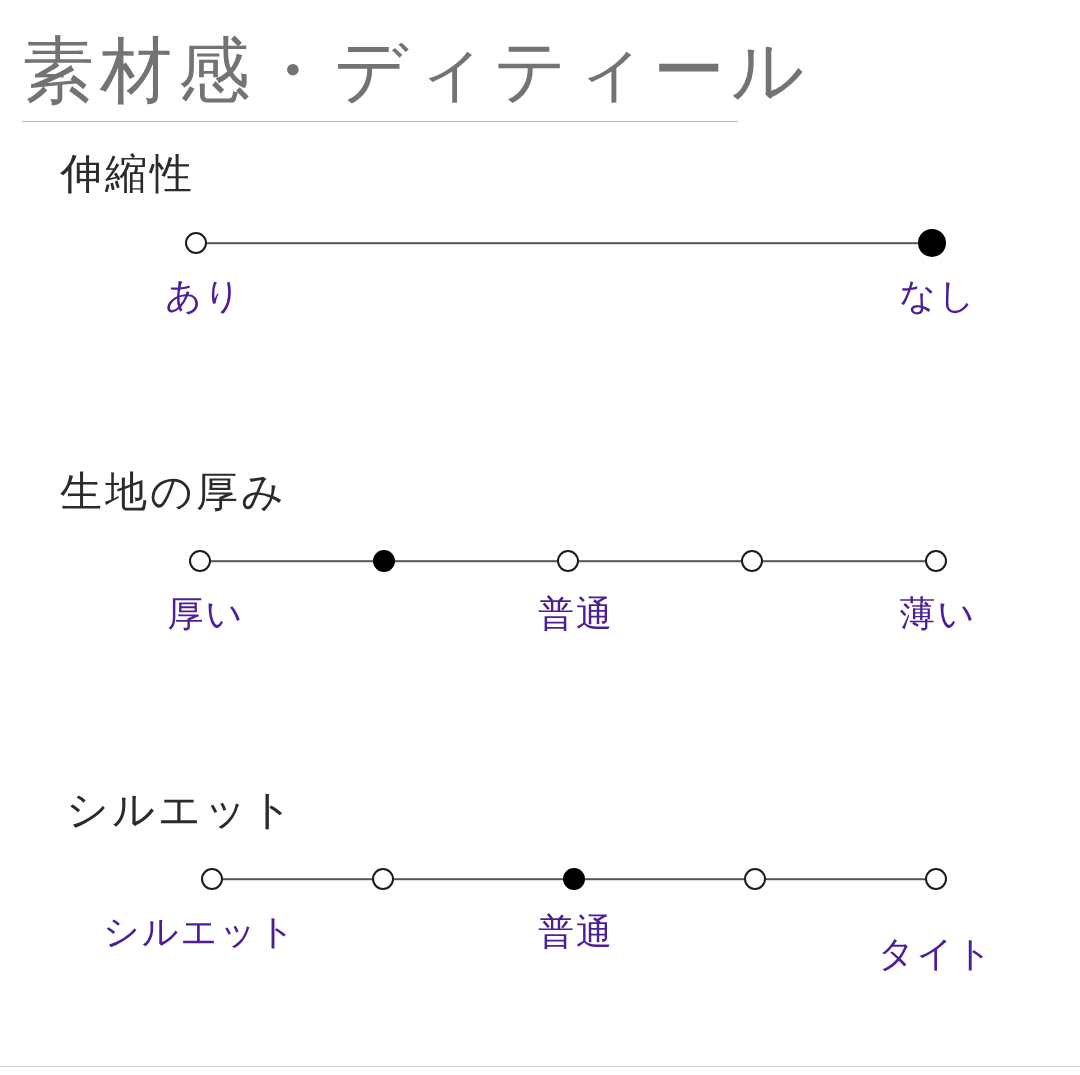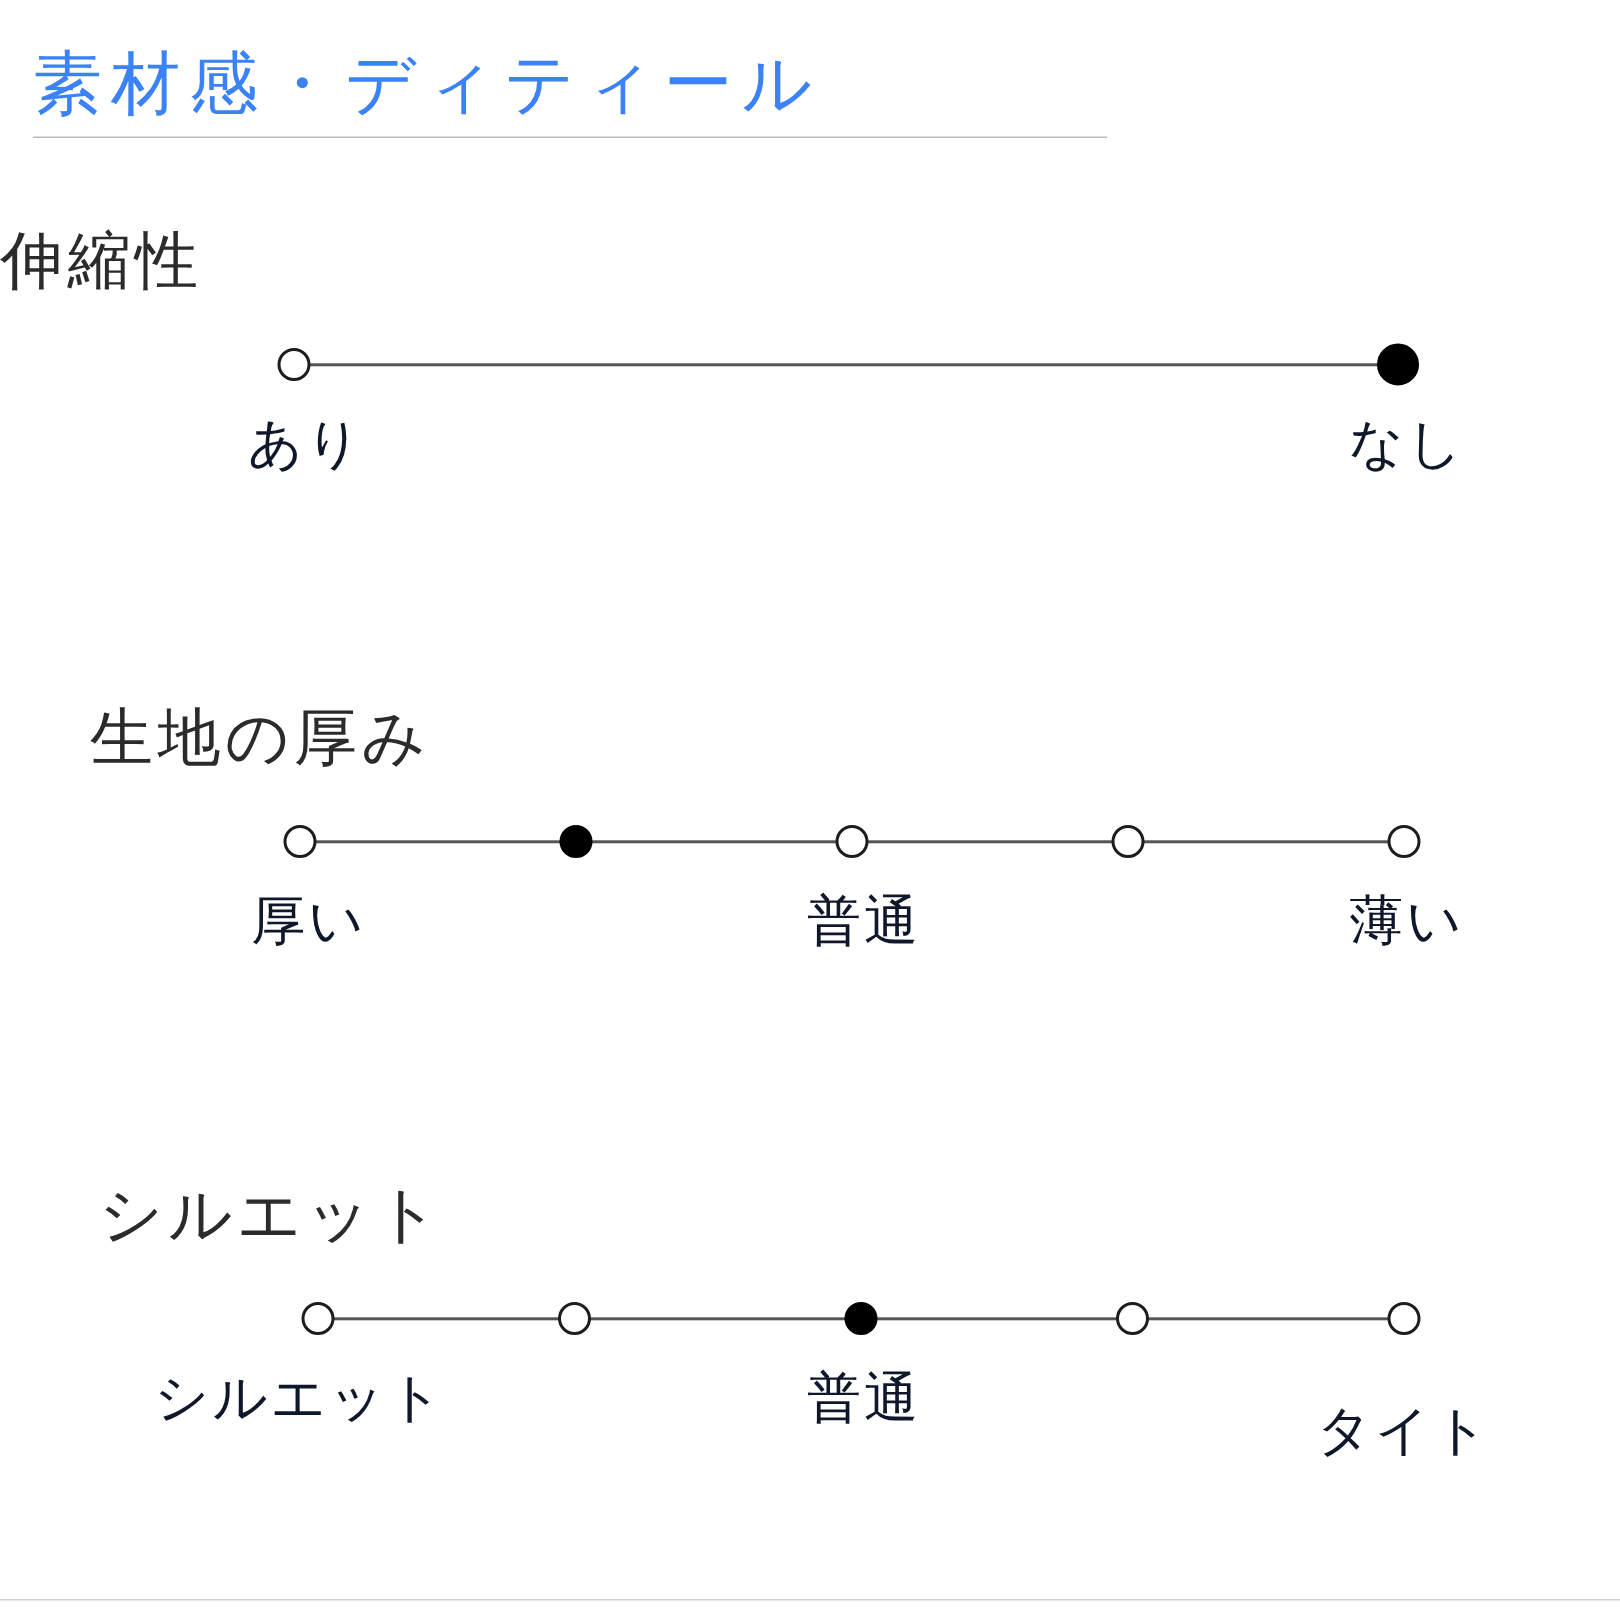--- a/index.html
+++ b/index.html
@@ -24,24 +24,24 @@
   }
 
   
   .title-block {
     position: absolute;
     left: 22px;
     top: 30px;
     width: 716px;
   }
   .title {
-    font-size: 46px;
+    font-size: 72px;
     line-height: 1.15;
     letter-spacing: 6px;
-    color: #3b82f6;
+    color: #737373;
     font-weight: 400;
     white-space: nowrap;
   }
   .title-rule {
     margin-top: 8px;
     height: 1px;
     width: 716px;
     background: #b9b9b9;
   }
 
@@ -94,21 +94,21 @@
 
   .tick-labels {
     position: relative;
     height: 58px;
   }
   .tick-label {
     position: absolute;
     top: 0;
     font-size: 36px;
     letter-spacing: 2px;
-    color: #0f172a;
+    color: #4c1d95;
     white-space: nowrap;
     transform: translateX(-50%);
   }
 
   .bottom-rule {
     position: absolute;
     left: 0;
     bottom: 8px;
     width: 1080px;
     height: 1px;
@@ -119,21 +119,21 @@
 <body>
 
 <div class="page">
 
   <div class="title-block">
     <div class="title">素材感・ディティール</div>
     <div class="title-rule"></div>
   </div>
 
   <div class="scale-group" style="top:146px;">
-    <div class="group-label" style="">伸縮性</div>
+    <div class="group-label" style="margin-left:60px;">伸縮性</div>
     <div class="track-wrap" style="margin-top:18px;">
       <div class="track-line" style="left:196px; width:736px;"></div>
       <div class="dot" style="left:196px;"></div>
       <div class="dot filled big" style="left:932px;"></div>
     </div>
     <div class="tick-labels" style="margin-top:6px;">
       <span class="tick-label" style="left:204px;">あり</span>
       <span class="tick-label" style="left:938px;">なし</span>
     </div>
   </div>

